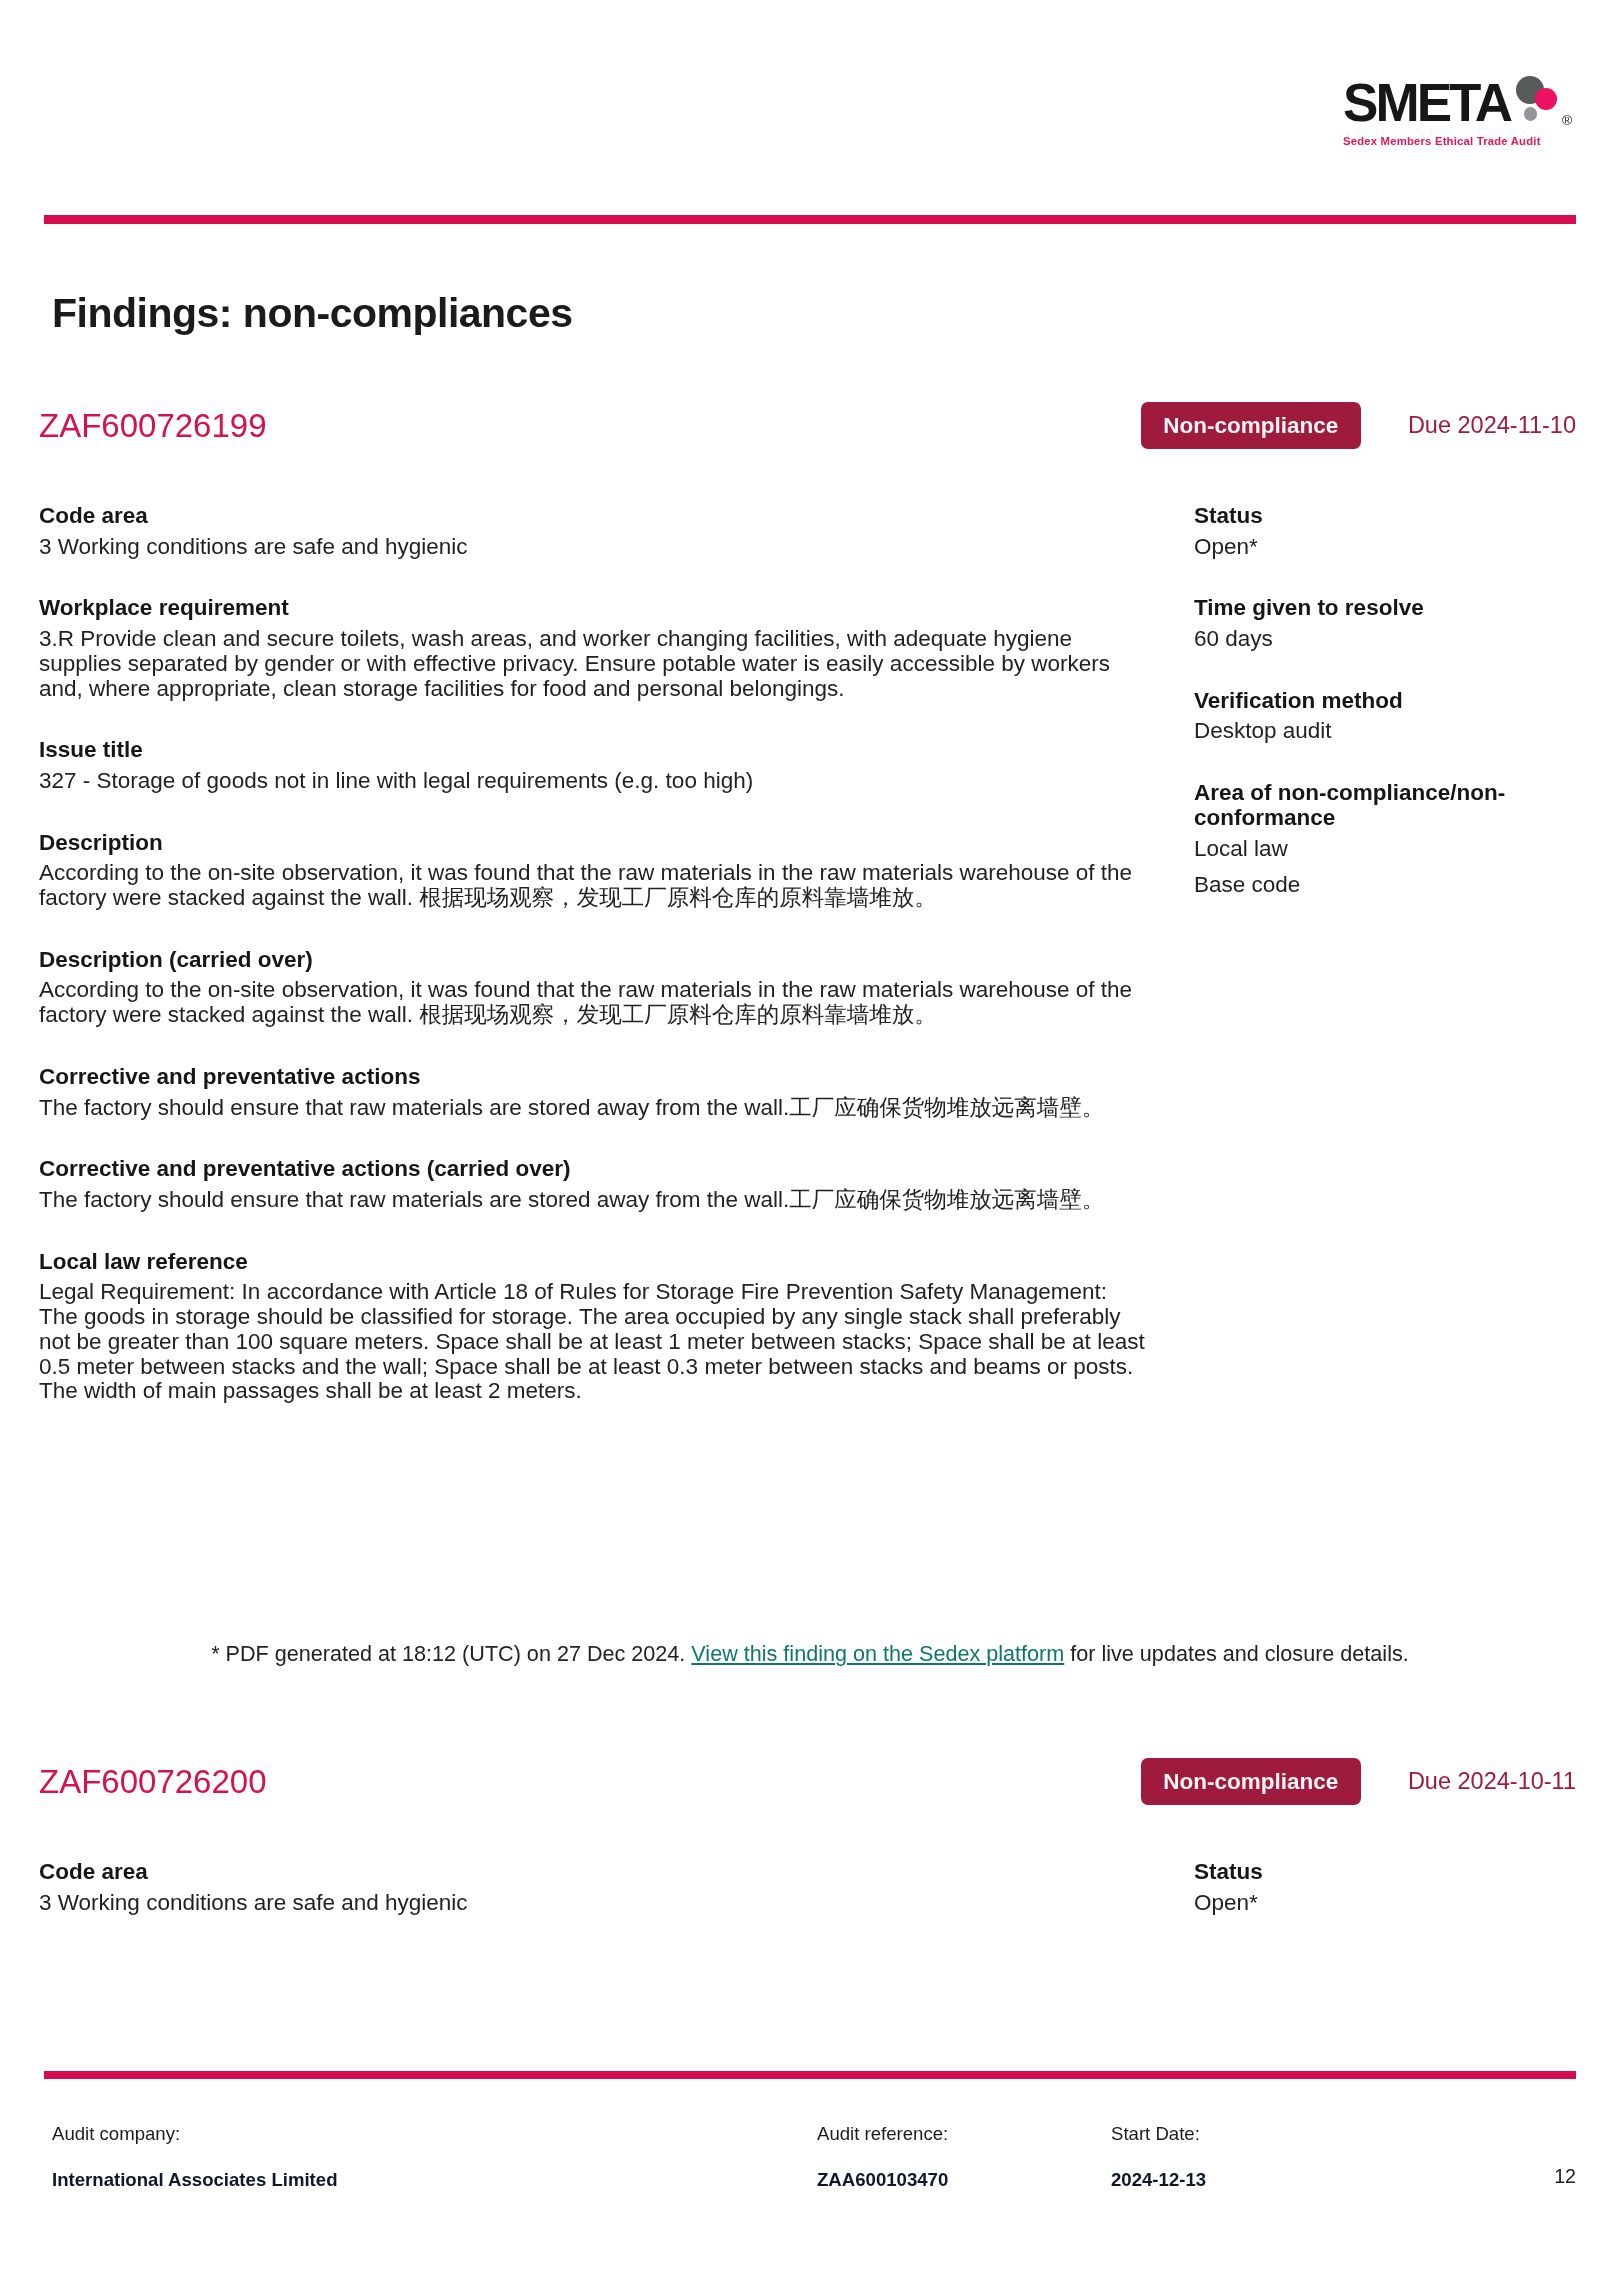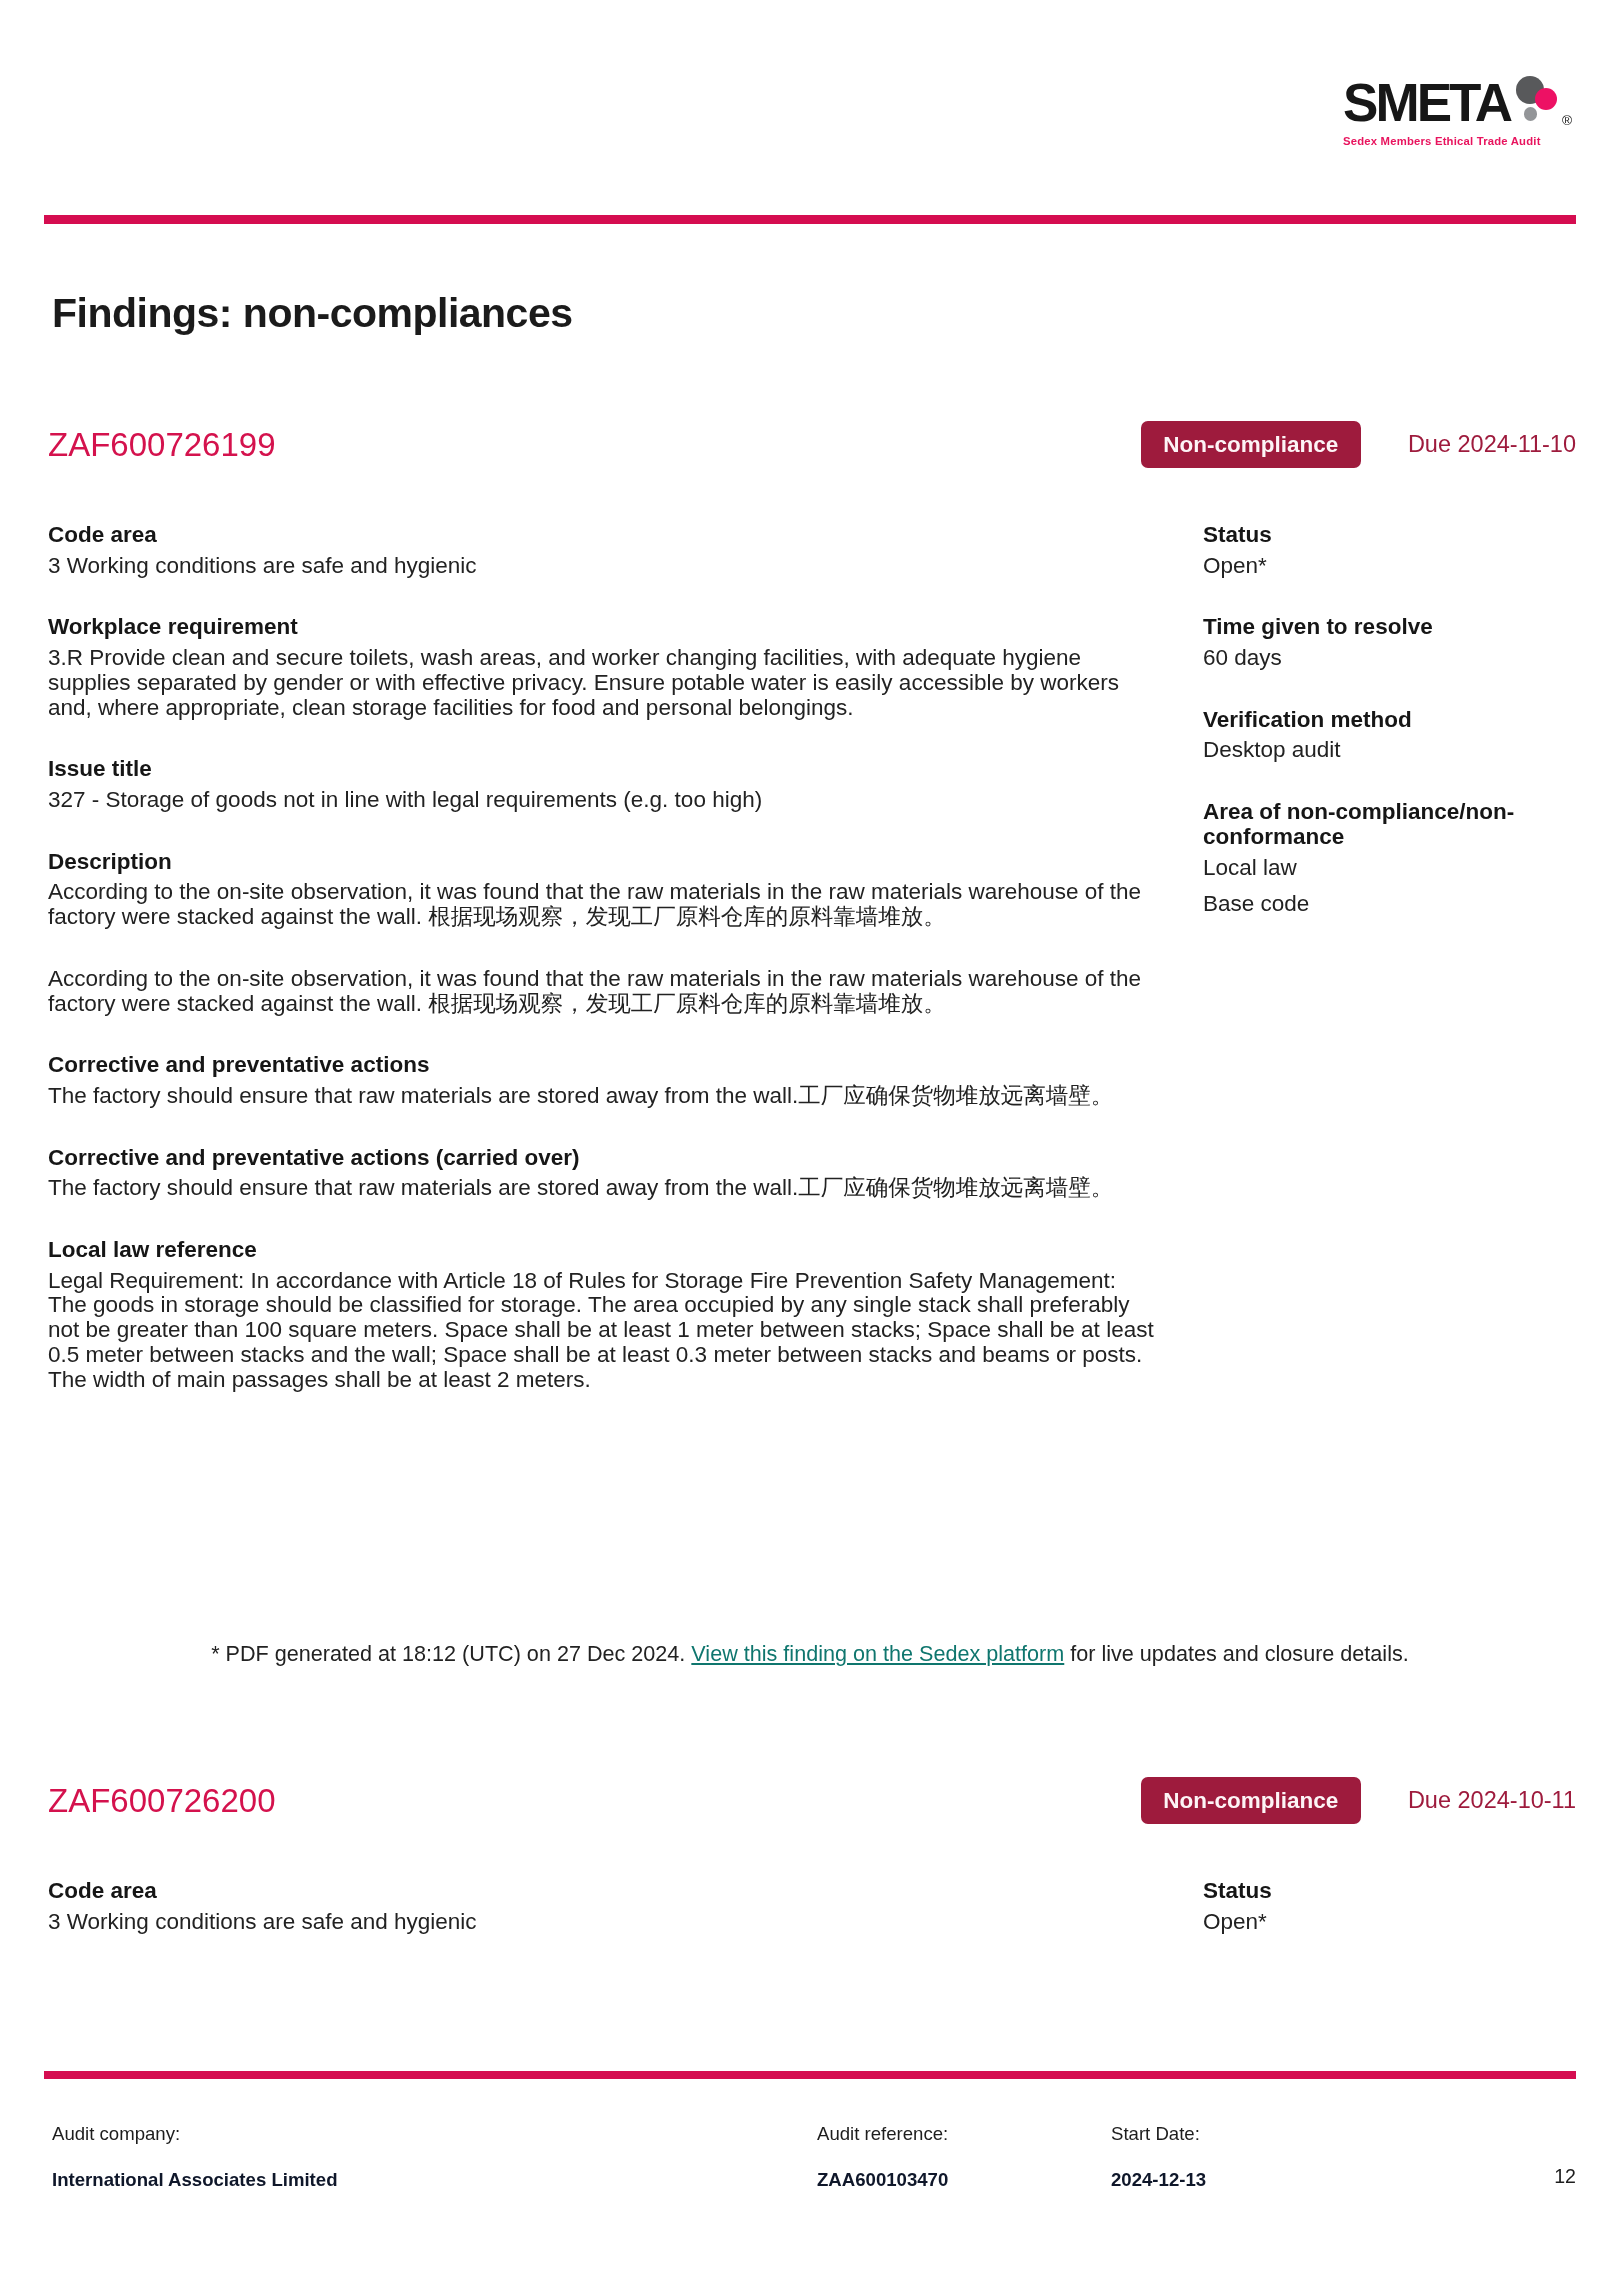--- a/index.html
+++ b/index.html
@@ -28,21 +28,21 @@
   .tagline{font-size:11.3px;font-weight:700;color:#e8145e;margin-top:5.9px;letter-spacing:0.2px;}
   .rule{position:absolute;left:44px;right:44px;background:#d50d50;}
   .rule-top{top:215px;height:8.8px;}
   .rule-bottom{top:2071px;height:7.8px;}
   
   .page-title{
     position:absolute;left:44px;top:282px;margin:8px;
     font-size:41px;font-weight:600;color:#1b1b1b;letter-spacing:-0.5px;
   }
   
-  .finding{position:absolute;left:48px;right:44px;margin-top:19px;}
+  .finding{position:absolute;left:39px;right:44px;}
   .finding-1{top:400px;}
   .finding-2{top:1756px;}
   .finding-head{display:flex;justify-content:space-between;align-items:center;height:51px;}
   .fid{font-size:33px;color:#d4124d;letter-spacing:0;}
   .head-right{display:flex;align-items:center;gap:47px;}
   .badge{
     background:#9e1b3d;color:#fdf4f6;font-size:22.5px;font-weight:700;
     padding:9.8px 22.5px;border-radius:6.9px;line-height:1.2;display:inline-block;
   }
   .due{font-size:23.5px;color:#9e1b3d;}
@@ -109,20 +109,21 @@
         </div>
         <div class="field">
           <div class="flabel">Issue title</div>
           <div class="fvalue">327 - Storage of goods not in line with legal requirements (e.g. too high)</div>
         </div>
         <div class="field">
           <div class="flabel">Description</div>
           <div class="fvalue">According to the on-site observation, it was found that the raw materials in the raw materials warehouse of the factory were stacked against the wall. 根据现场观察，发现工厂原料仓库的原料靠墙堆放。</div>
         </div>
         <div class="field">
+          <div class="flabel">Description (carried over)</div>
           <div class="fvalue">According to the on-site observation, it was found that the raw materials in the raw materials warehouse of the factory were stacked against the wall. 根据现场观察，发现工厂原料仓库的原料靠墙堆放。</div>
         </div>
         <div class="field">
           <div class="flabel">Corrective and preventative actions</div>
           <div class="fvalue">The factory should ensure that raw materials are stored away from the wall.工厂应确保货物堆放远离墙壁。</div>
         </div>
         <div class="field">
           <div class="flabel">Corrective and preventative actions (carried over)</div>
           <div class="fvalue">The factory should ensure that raw materials are stored away from the wall.工厂应确保货物堆放远离墙壁。</div>
         </div>

